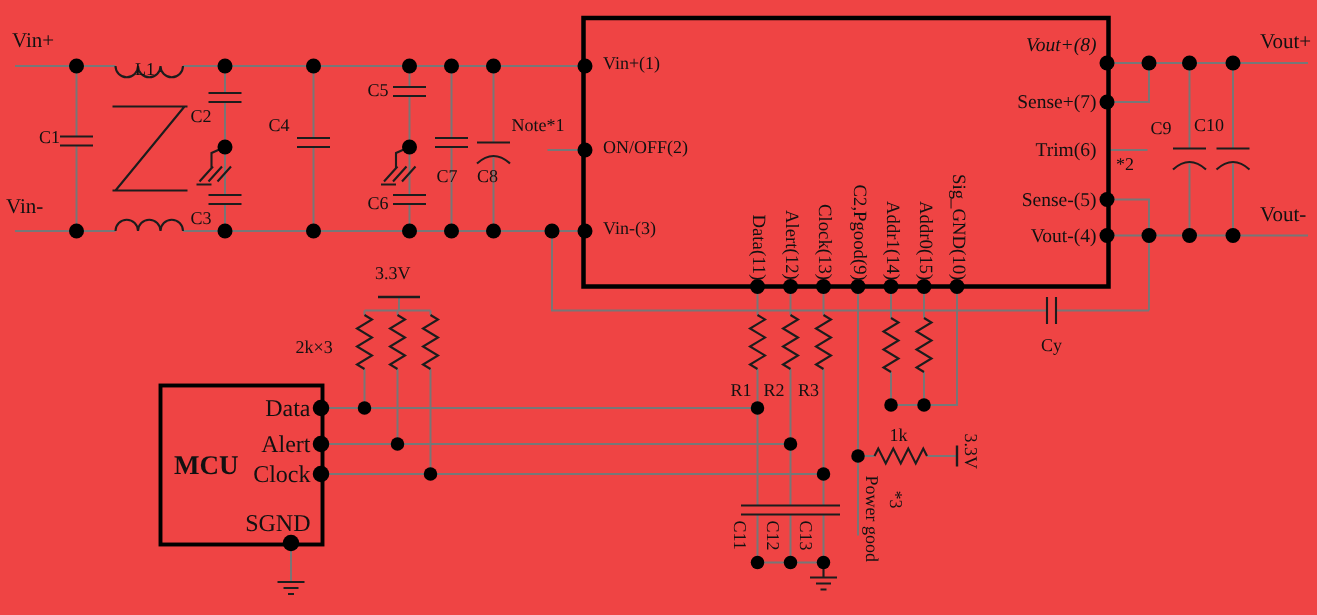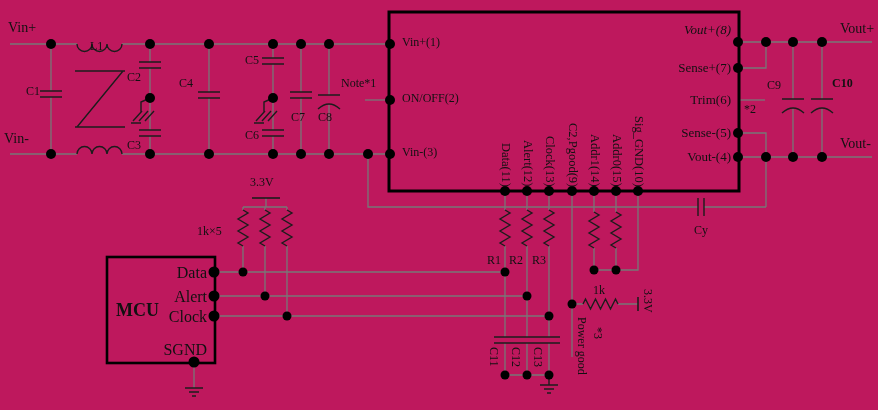--- a/index.html
+++ b/index.html
@@ -1,16 +1,16 @@
 <!DOCTYPE html>
 <html><head>
 <meta charset="utf-8">
 <style>
   html,body{margin:0;padding:0;background:#fff;}
-  #stage{position:relative;width:878px;height:410px;background:#be185d;overflow:hidden;
+  #stage{position:relative;width:878px;height:410px;background:#ef4444;overflow:hidden;
          font-family:"Liberation Serif","DejaVu Serif",serif;color:#111;}
   #wires{position:absolute;left:0;top:0;}
   .lbl{position:absolute;font-size:12px;line-height:1.05;white-space:nowrap;}
   .lbl.big{font-size:14px;}
   .vert{writing-mode:vertical-rl;text-orientation:mixed;white-space:nowrap;}
   .mod-title{position:absolute;left:389px;top:57px;width:350px;text-align:center;
              font-size:18px;font-weight:bold;}
   .mcu-title{position:absolute;left:116px;top:300px;font-size:18px;font-weight:bold;}
   .rpin{position:absolute;right:147px;font-size:13px;text-align:right;}
   .mcupin{position:absolute;right:671px;font-size:16px;text-align:right;}
@@ -235,26 +235,26 @@
   <div class="lbl" style="left:26px;top:85px;">C1</div>
   <div class="lbl" style="left:90px;top:40px;">L1</div>
   <div class="lbl" style="left:127px;top:71px;">C2</div>
   <div class="lbl" style="left:127px;top:139px;">C3</div>
   <div class="lbl" style="left:179px;top:77px;">C4</div>
   <div class="lbl" style="left:245px;top:54px;">C5</div>
   <div class="lbl" style="left:245px;top:129px;">C6</div>
   <div class="lbl" style="left:291px;top:111px;">C7</div>
   <div class="lbl" style="left:318px;top:111px;">C8</div>
   <div class="lbl" style="left:767px;top:79px;">C9</div>
-  <div class="lbl" style="left:832px;top:77px;font-weight:bold;">C10</div>
+  <div class="lbl" style="left:796px;top:77px;">C10</div>
   <div class="lbl" style="left:694px;top:224px;">Cy</div>
   <div class="lbl" style="left:487px;top:254px;">R1</div>
   <div class="lbl" style="left:509px;top:254px;">R2</div>
   <div class="lbl" style="left:532px;top:254px;">R3</div>
-  <div class="lbl" style="left:197px;top:225px;">1k×5</div>
+  <div class="lbl" style="left:197px;top:225px;">2k×3</div>
   <div class="lbl" style="left:593px;top:284px;">1k</div>
   <div class="lbl vert" style="left:487px;top:347px;">C11</div>
   <div class="lbl vert" style="left:509px;top:347px;">C12</div>
   <div class="lbl vert" style="left:531px;top:347px;">C13</div>
 
   <div class="lbl" style="left:341px;top:77px;">Note*1</div>
   <div class="lbl" style="left:744px;top:103px;">*2</div>
   <div class="lbl" style="left:250px;top:176px;">3.3V</div>
   <div class="lbl vert" style="left:641px;top:289px;">3.3V</div>
   <div class="lbl vert" style="left:575px;top:317px;">Power good</div>

